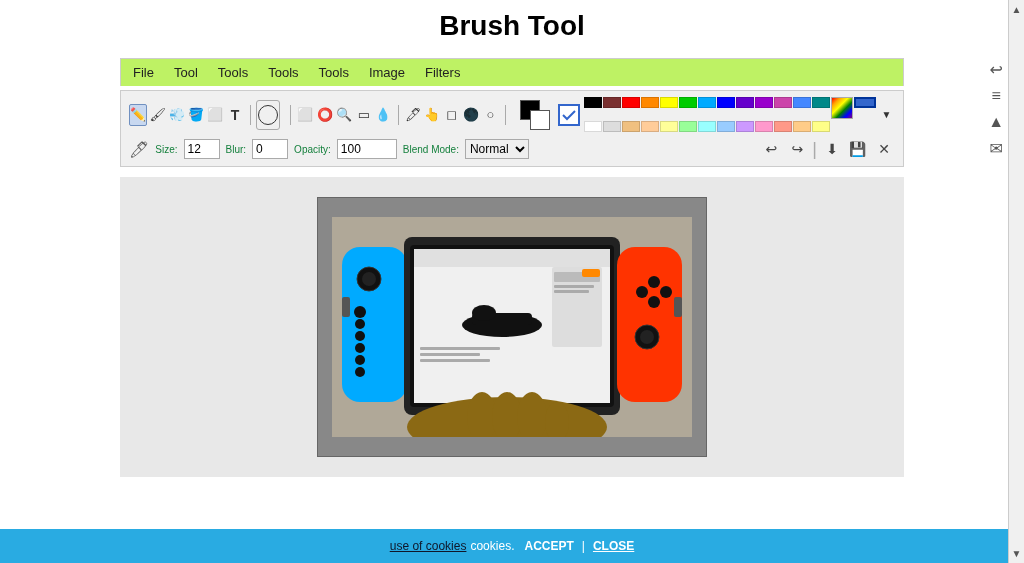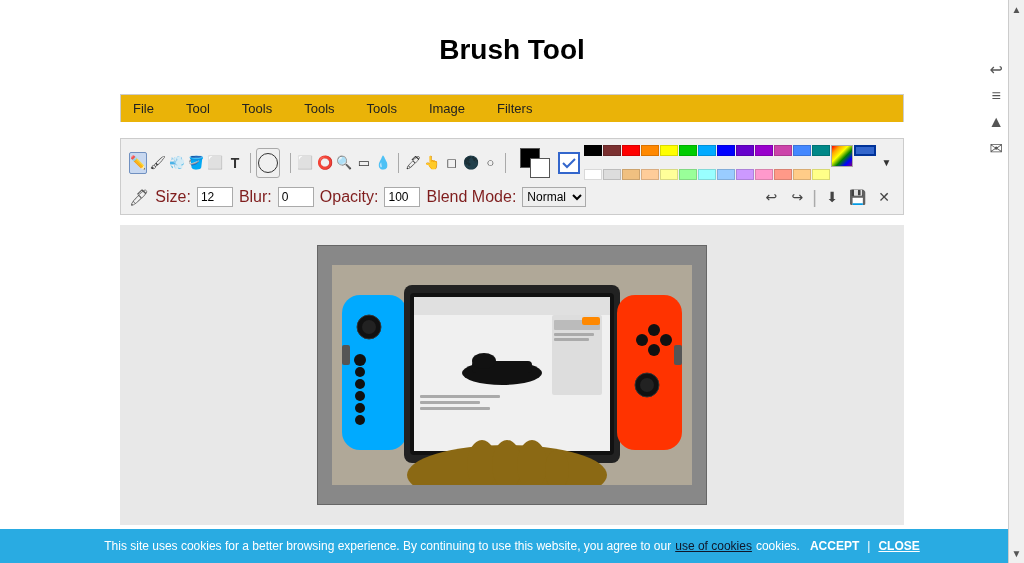--- a/index.html
+++ b/index.html
@@ -3,33 +3,33 @@
   <meta charset="utf-8">
   <style>
     * { margin: 0; padding: 0; box-sizing: border-box; }
     body { font-family: Arial, sans-serif; background: #fff; width: 1024px; height: 563px; overflow: hidden; position: relative; }
 
     
     .page-title {
       text-align: center;
       font-size: 28px;
       font-weight: bold;
-      padding: 34px 0 12px 0;
+      padding: 10px 0 12px 0;
     }
 
     
     .menubar {
       display: flex;
       align-items: center;
-      background: #eab308;
+      background: #bef264;
       border: 1px solid #ccc;
       border-bottom: none;
       padding: 4px 8px;
-      gap: 24px;
-      margin: 16px 120px;
+      gap: 12px;
+      margin: 4px 120px;
     }
     .menubar-item {
       font-size: 13px;
       cursor: pointer;
       padding: 2px 4px;
       color: #222;
     }
 
     
     .toolbar-container {
@@ -129,22 +129,22 @@
       display: flex;
       align-items: center;
       gap: 6px;
       margin-top: 6px;
     }
     .brush-icon {
       font-size: 16px;
       color: #555;
     }
     .label-text {
-      font-size: 16px;
-      color: #7f1d1d;
+      font-size: 10px;
+      color: #15803d;
     }
     .size-input {
       width: 36px;
       height: 20px;
       font-size: 12px;
       border: 1px solid #aaa;
       padding: 1px 3px;
     }
     .blend-select {
       height: 20px;
@@ -368,21 +368,21 @@
     <button class="tool-btn" style="font-size:10px;">▼</button>
   </div>
 
   <div class="toolbar-row2">
     <span class="brush-icon">🖊</span>
     <span class="label-text">Size:</span>
     <input class="size-input" type="text" value="12" style="">
     <span class="label-text">Blur:</span>
     <input class="size-input" type="text" value="0" style="">
     <span class="label-text">Opacity:</span>
-    <input class="size-input" type="text" style="width: 36px;" value="100">
+    <input class="size-input" type="text" style="width: 60px;" value="100">
     <span class="label-text">Blend Mode:</span>
     <select class="blend-select">
       <option>Normal</option>
       <option>Multiply</option>
       <option>Screen</option>
       <option>Overlay</option>
     </select>
 
     <div class="toolbar-actions">
       <button class="action-btn" title="Undo">↩</button>
@@ -456,21 +456,20 @@
       <ellipse cx="175" cy="210" rx="100" ry="30" fill="#8B6914"></ellipse>
       <ellipse cx="150" cy="200" rx="15" ry="25" fill="#8B6914"></ellipse>
       <ellipse cx="175" cy="200" rx="15" ry="25" fill="#8B6914"></ellipse>
       <ellipse cx="200" cy="200" rx="15" ry="25" fill="#8B6914"></ellipse>
       <ellipse cx="225" cy="205" rx="12" ry="20" fill="#8B6914"></ellipse>
     </svg>
   </div>
 </div>
 
 <div class="cookie-bar">
-  <span>This site uses cookies for a better browsing experience. By continuing to use this website, you agree to our</span>
   <span class="cookie-link">use of cookies</span>
   <span>cookies.</span>
   <span class="cookie-accept">ACCEPT</span>
   <span class="cookie-separator">|</span>
   <span class="cookie-close">CLOSE</span>
 </div>
 
 <div class="right-icons">
   <span class="right-icon" title="Back">↩</span>
   <span class="right-icon" title="Lines">≡</span>

